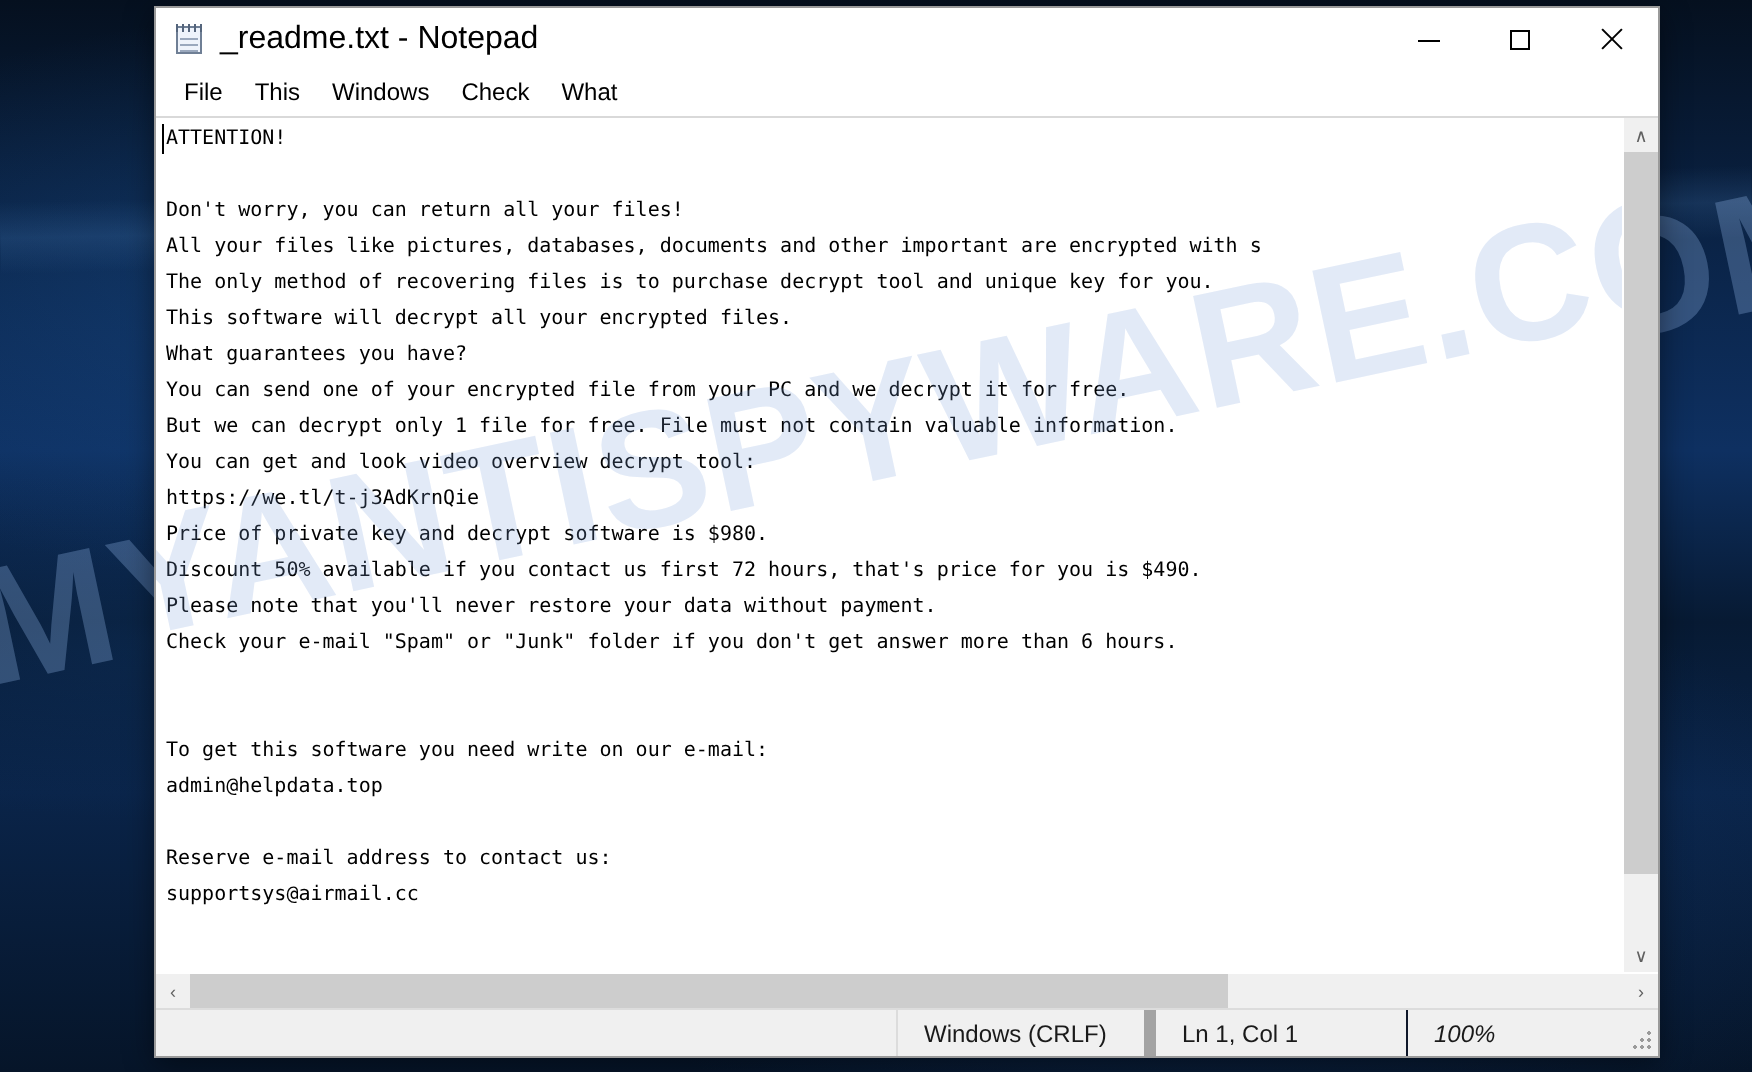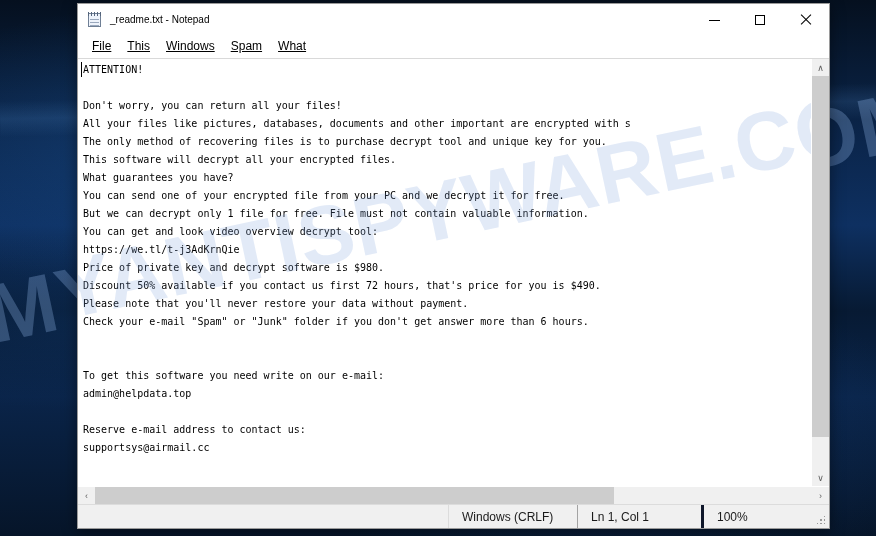--- a/index.html
+++ b/index.html
@@ -130,21 +130,21 @@
     width: 13px; height: 4px;
     background: repeating-linear-gradient(90deg, #55657c 0px, #55657c 1px, transparent 1px, transparent 3px);
   }
   #title-icon .ln {
     position: absolute;
     left: 3px;
     width: 9px; height: 1px;
     background: #9aa8bd;
   }
   #title-text {
-    font-size: 10px;
+    font-size: 16px;
     color: #000000;
     white-space: nowrap;
   }
   #win-controls {
     margin-left: auto;
     display: flex;
     height: 31px;
     flex: 0 0 auto;
   }
   .win-btn {
@@ -182,21 +182,20 @@
     padding-left: 6px;
     flex: 0 0 auto;
     border-bottom: 1px solid #ffffff;
   }
   .menu-item {
     font-size: 12px;
     color: #000000;
     padding: 2px 8px;
     cursor: default;
     white-space: nowrap;
-    text-decoration: underline;
   }
 
   
   #text-region {
     flex: 1 1 auto;
     display: flex;
     position: relative;
     min-height: 0;
     border-top: 1px solid #d9d9d9;
   }
@@ -296,23 +295,23 @@
   }
   .status-cell {
     height: 23px;
     display: flex;
     align-items: center;
     padding-left: 13px;
     box-sizing: border-box;
     white-space: nowrap;
   }
   #status-blank { width: 371px; border-right: 1px solid #dcdcdc; }
-  #status-eol    { width: 129px; border-right: 1px solid #a3a3a3; }
-  #status-pos    { width: 126px; border-right: 3px solid #0f172a; }
-  #status-zoom   { width: 100px; }
+  #status-eol    { width: 129px; border-right: 6px solid #a3a3a3; }
+  #status-pos    { width: 126px; border-right: 1px solid #0f172a; }
+  #status-zoom   { width: 100px; font-style: italic; }
   #status-grip {
     position: absolute;
     right: 3px;
     bottom: 3px;
     width: 10px;
     height: 10px;
     background-image:
       radial-gradient(circle 0.8px at 1.5px 8.5px, #9a9a9a 99%, transparent 100%),
       radial-gradient(circle 0.8px at 5.0px 8.5px, #9a9a9a 99%, transparent 100%),
       radial-gradient(circle 0.8px at 8.5px 8.5px, #9a9a9a 99%, transparent 100%),
@@ -353,21 +352,21 @@
       <div class="win-btn close">
         <div class="glyph-close"></div>
       </div>
     </div>
   </div>
 
   <div id="menubar">
     <div class="menu-item">File</div>
     <div class="menu-item">This</div>
     <div class="menu-item">Windows</div>
-    <div class="menu-item">Spam</div>
+    <div class="menu-item">Check</div>
     <div class="menu-item">What</div>
   </div>
 
   <div id="text-region">
     <div id="text-area">
       <div id="watermark-window">MYANTISPYWARE.COM</div>
       <div id="caret"></div>
       <div id="text-content">ATTENTION!
 
 Don't worry, you can return all your files!

